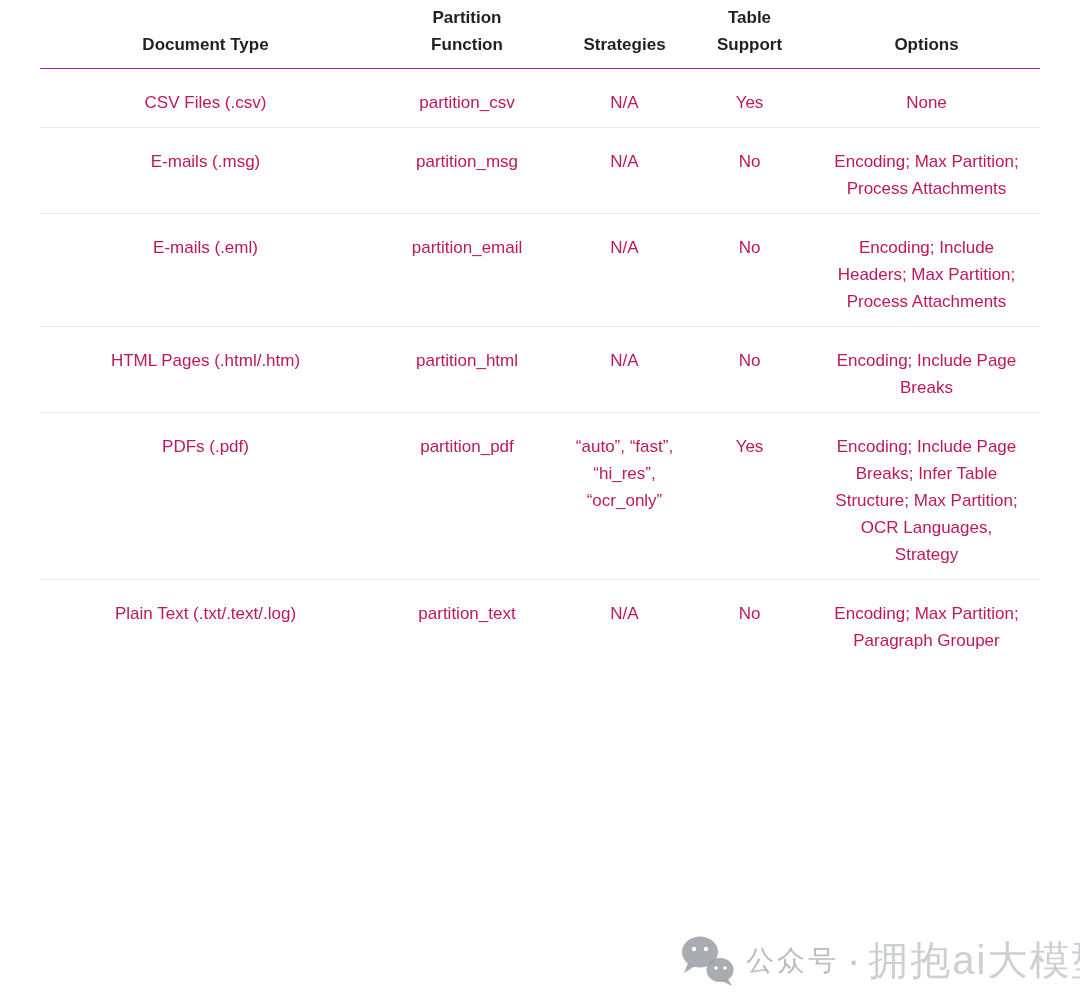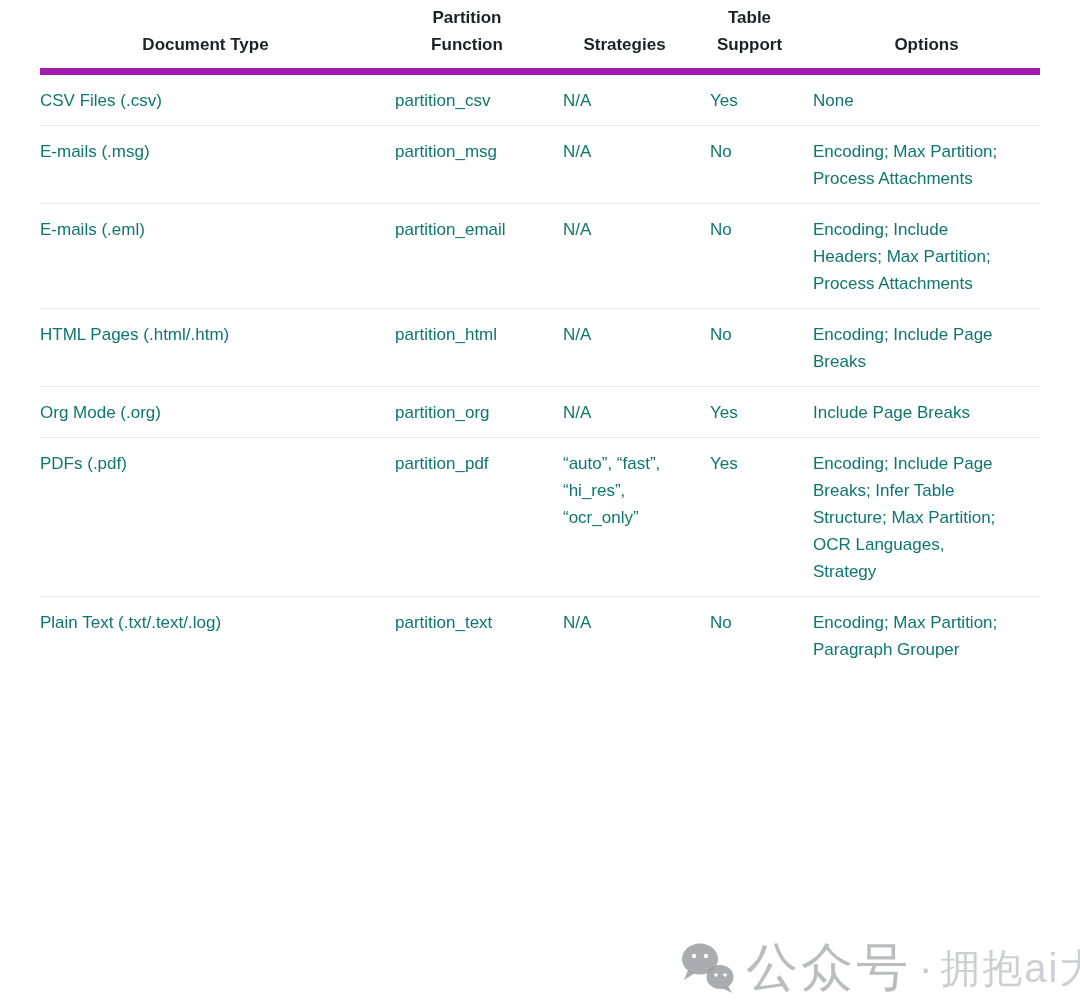--- a/index.html
+++ b/index.html
@@ -27,51 +27,51 @@
   }
   table.doc-table th {
     vertical-align: bottom;
     text-align: center;
     font-size: 17px;
     font-weight: 700;
     color: #1d2126;
     line-height: 27px;
     padding: 4px 24px 10px 0;
     white-space: pre-line;
-    border-bottom: 7px solid #a21caf;
+    border-bottom: 1px solid #a21caf;
   }
   table.doc-table th.col-options { padding-right: 0; }
   table.doc-table td {
     vertical-align: top;
-    text-align: left;
+    text-align: center;
     font-size: 17px;
     font-weight: 400;
-    color: #0f766e;
+    color: #be185d;
     line-height: 27px;
-    padding: 12px 24px 11px 0;
+    padding: 20px 24px 11px 0;
     white-space: pre-line;
   }
   table.doc-table td.col-options { padding-right: 0; }
   table.doc-table tbody tr + tr td {
     border-top: 1px solid #e9ebee;
   }
   
   .watermark {
     position: absolute;
     left: 678px;
     top: 933px;
     display: flex;
     align-items: center;
     white-space: nowrap;
     pointer-events: none;
   }
   .watermark svg { flex: 0 0 auto; }
   .wm-label {
     margin-left: 10px;
-    font-size: 52px;
+    font-size: 28px;
     letter-spacing: 3px;
     color: rgba(140, 144, 149, 0.60);
     font-family: Liberation Serif, serif;
   }
   .wm-sep {
     margin: 0 8px;
     font-size: 40px;
     color: rgba(150, 154, 159, 0.55);
   }
   .wm-name {
@@ -131,27 +131,20 @@
       </tr>
       <tr>
         <td class="col-doc-type">HTML Pages (.html/.htm)</td>
         <td class="col-partition">partition_html</td>
         <td class="col-strategies">N/A</td>
         <td class="col-support">No</td>
         <td class="col-options">Encoding; Include Page
 Breaks</td>
       </tr>
       <tr>
-        <td class="col-doc-type">Org Mode (.org)</td>
-        <td class="col-partition">partition_org</td>
-        <td class="col-strategies">N/A</td>
-        <td class="col-support">Yes</td>
-        <td class="col-options">Include Page Breaks</td>
-      </tr>
-      <tr>
         <td class="col-doc-type">PDFs (.pdf)</td>
         <td class="col-partition">partition_pdf</td>
         <td class="col-strategies">“auto”, “fast”,
 “hi_res”,
 “ocr_only”</td>
         <td class="col-support">Yes</td>
         <td class="col-options">Encoding; Include Page
 Breaks; Infer Table
 Structure; Max Partition;
 OCR Languages,

